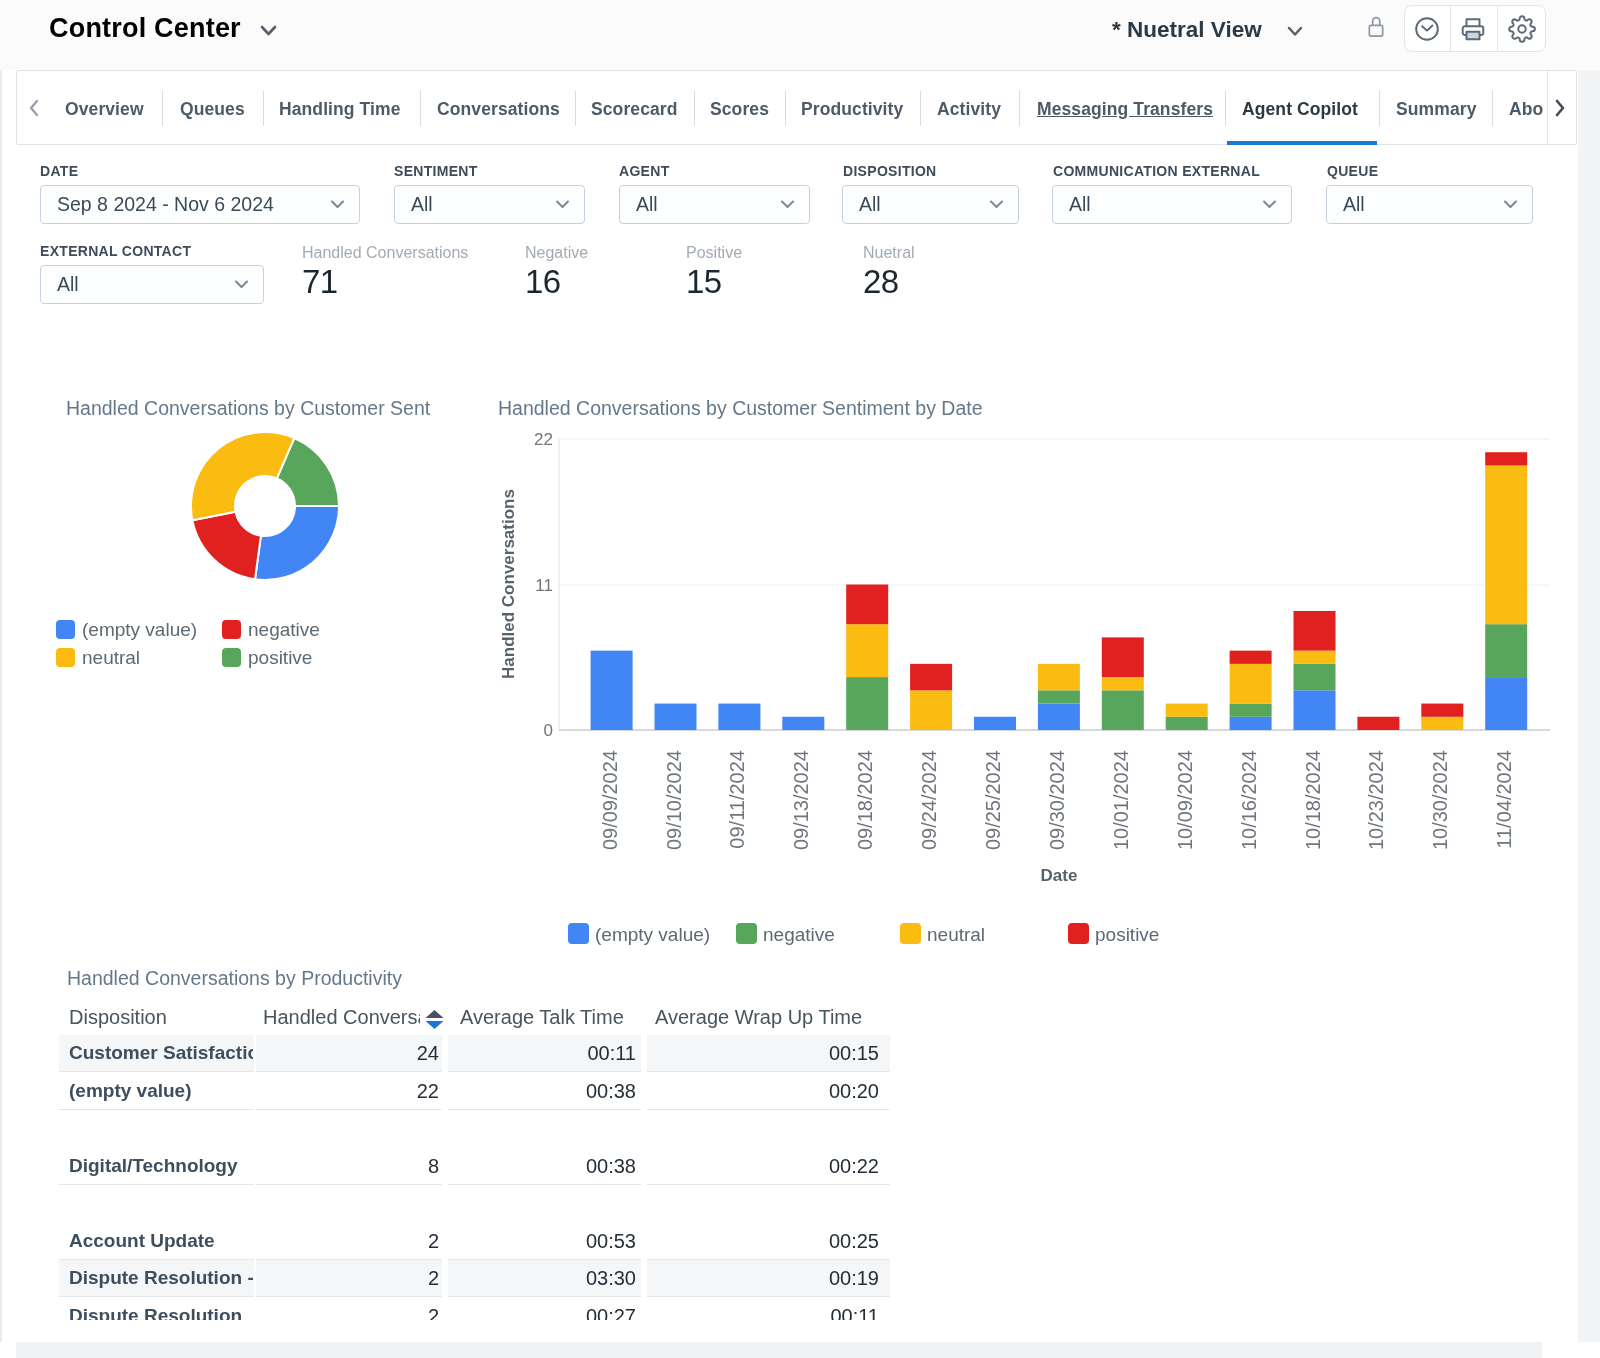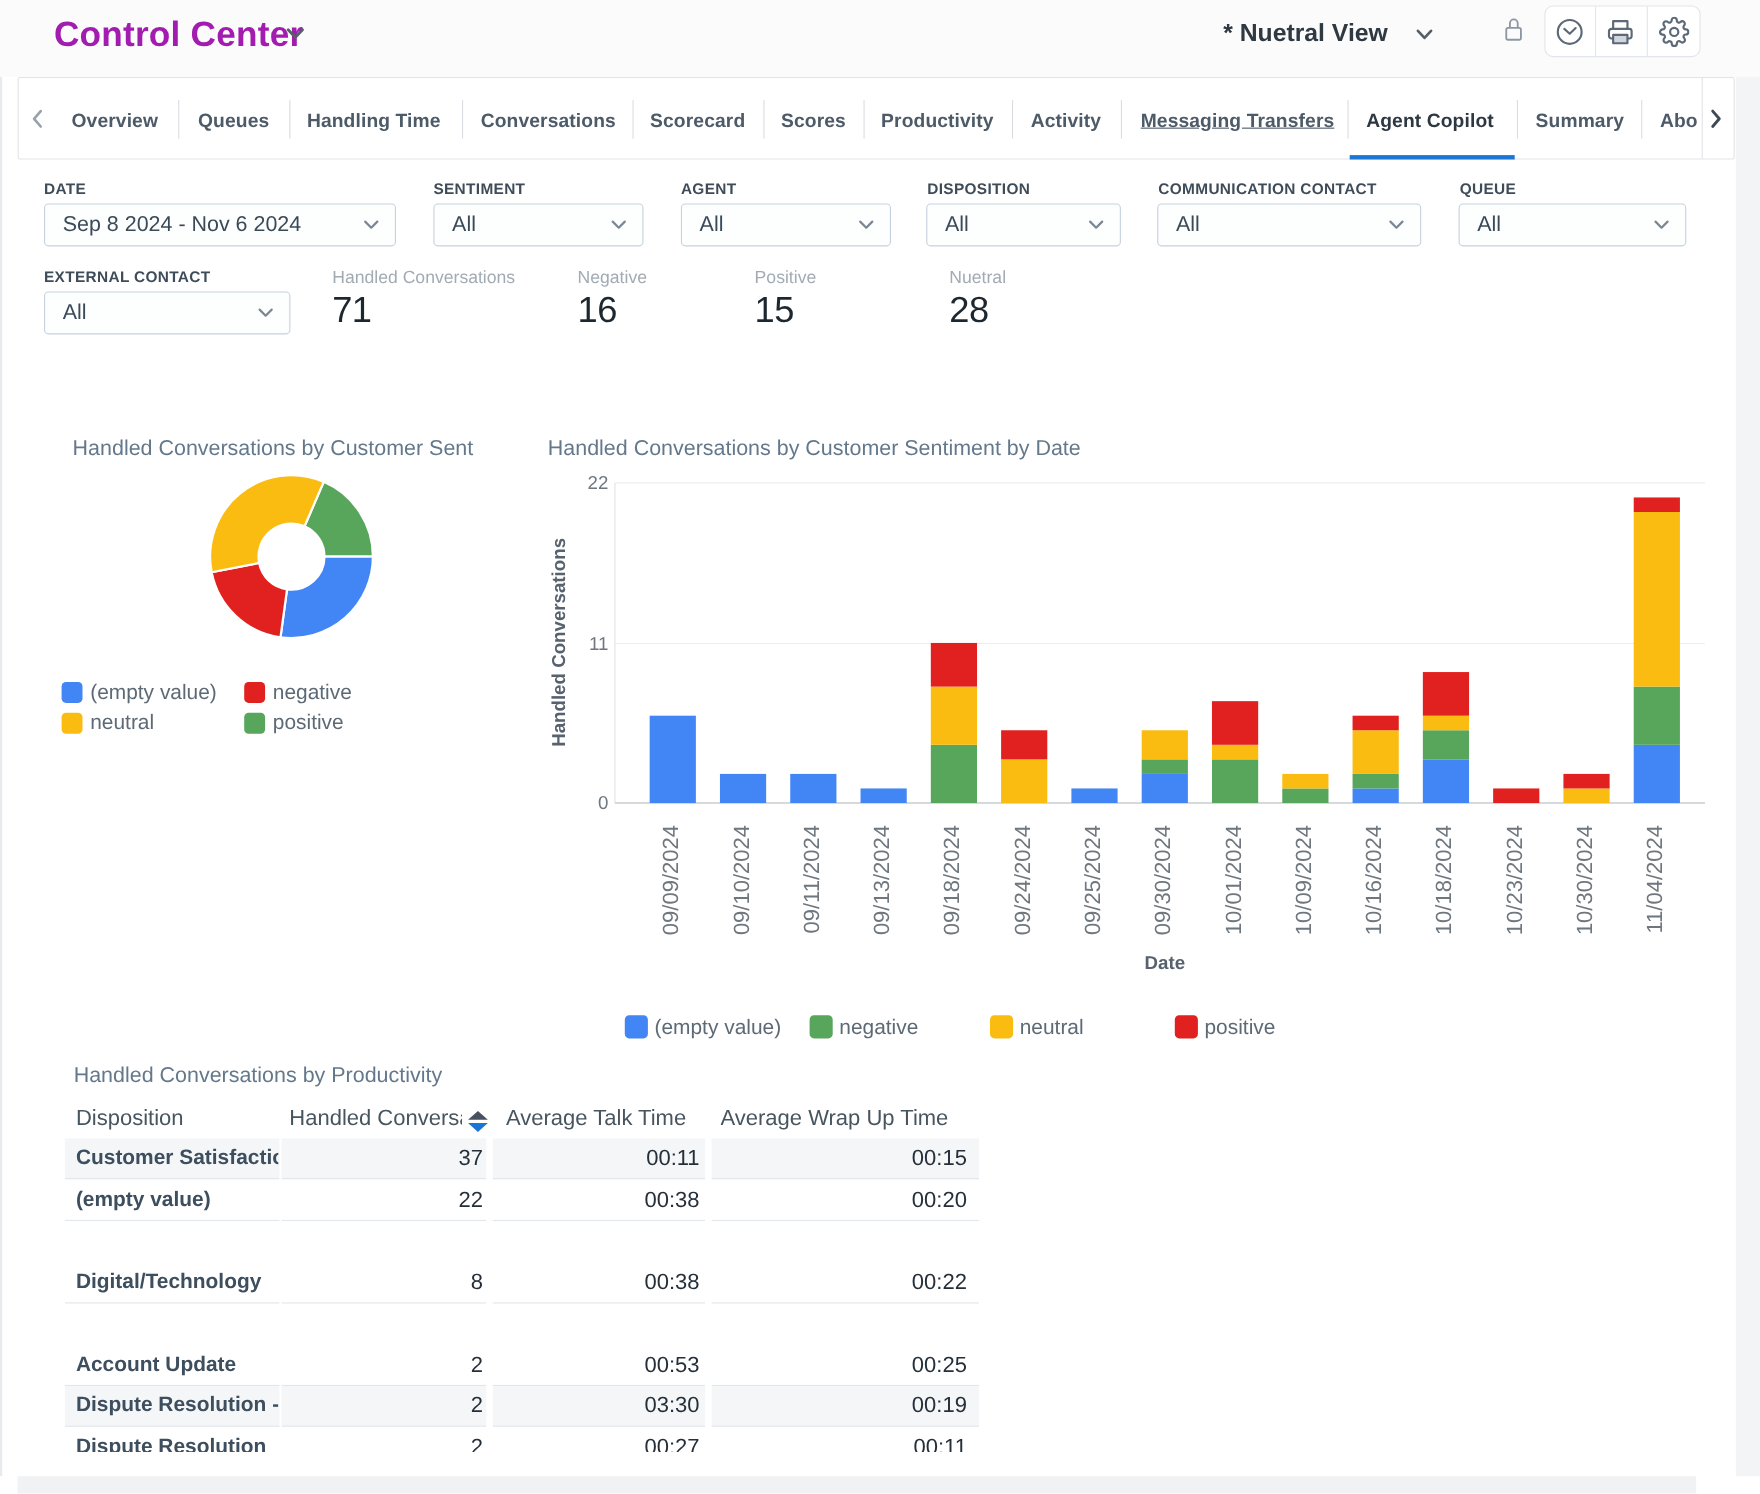--- a/index.html
+++ b/index.html
@@ -1,20 +1,20 @@
 <!DOCTYPE html>
 <html><head>
 <meta charset="utf-8">
 <style>
 * { margin:0; padding:0; box-sizing:border-box; }
 html,body { width:1600px; height:1358px; overflow:hidden; }
 body { font-family:"Liberation Sans", sans-serif; background:#ffffff; position:relative; }
 .abs { position:absolute; }
 #hdr { left:0; top:0; width:1600px; height:70px; background:#fbfbfc; }
-#title { left:49px; top:13px; font-size:32px; font-weight:700; color:#a21caf; letter-spacing:0.2px; }
+#title { left:49px; top:13px; font-size:27px; font-weight:700; color:#000000; letter-spacing:0.2px; }
 #unsaved { left:1112px; top:17px; font-size:22.5px; font-weight:700; color:#2f3941; }
 #tabcard { left:16px; top:70px; width:1561px; height:75px; background:#fff; border:1px solid #e1e3e6; border-radius:2px; }
 .tab { position:absolute; top:28px; font-size:17.5px; font-weight:700; color:#4d5a67; letter-spacing:0.1px; white-space:nowrap; }
 .tabsep { position:absolute; top:20px; width:1px; height:35px; background:#d9dde1; }
 #active-underline { position:absolute; left:1210px; top:70px; width:150px; height:4px; background:#1b77d3; }
 .flabel { position:absolute; font-size:14px; font-weight:700; color:#3e4c59; letter-spacing:0.3px; }
 .sel { position:absolute; height:39px; background:#fdfefe; border:1px solid #c6d1dd; border-radius:4px; font-size:19.5px; color:#3b4a58; line-height:37px; padding-left:16px; }
 .sel svg { position:absolute; right:14px; top:13px; }
 .kpilabel { position:absolute; font-size:16px; color:#a2abb4; }
 .kpinum { position:absolute; font-size:33px; color:#1d2730; letter-spacing:-0.5px; }
@@ -93,21 +93,21 @@
 <div id="active-underline"></div>
 <div style="position:absolute;left:1530px;top:0;width:1px;height:73px;background:#e1e3e6;"></div>
 <svg style="position:absolute;left:1536px;top:27px" width="14" height="20" viewBox="0 0 14 20">
       <polyline points="4,3 10,10 4,17" fill="none" stroke="#3f4a55" stroke-width="2.6" stroke-linecap="round" stroke-linejoin="round"></polyline>
     </svg>
 </div>
 <div class="flabel" style="left:40px; top:163px;">DATE</div>
 <div class="flabel" style="left:394px; top:163px;">SENTIMENT</div>
 <div class="flabel" style="left:619px; top:163px;">AGENT</div>
 <div class="flabel" style="left:843px; top:163px;">DISPOSITION</div>
-<div class="flabel" style="left:1053px; top:163px;">COMMUNICATION CONTACT</div>
+<div class="flabel" style="left:1053px; top:163px;">COMMUNICATION EXTERNAL</div>
 <div class="flabel" style="left:1327px; top:163px;">QUEUE</div>
 <div class="sel" style="left:40px; top:185px; width:320px;">Sep 8 2024 - Nov 6 2024<svg width="15" height="11" viewBox="0 0 15 11">
       <polyline points="2,2.5 7.5,8 13,2.5" fill="none" stroke="#7b8794" stroke-width="2" stroke-linecap="round" stroke-linejoin="round"></polyline>
     </svg></div>
 <div class="sel" style="left:394px; top:185px; width:191px;">All<svg width="15" height="11" viewBox="0 0 15 11">
       <polyline points="2,2.5 7.5,8 13,2.5" fill="none" stroke="#7b8794" stroke-width="2" stroke-linecap="round" stroke-linejoin="round"></polyline>
     </svg></div>
 <div class="sel" style="left:619px; top:185px; width:191px;">All<svg width="15" height="11" viewBox="0 0 15 11">
       <polyline points="2,2.5 7.5,8 13,2.5" fill="none" stroke="#7b8794" stroke-width="2" stroke-linecap="round" stroke-linejoin="round"></polyline>
     </svg></div>
@@ -221,21 +221,21 @@
 <div class="thead" style="left:69px; top:6px;">Disposition</div>
 <div class="thead" style="left:263px; top:6px; width:157px;">Handled Conversat</div>
 <div class="thead" style="left:460px; top:6px;">Average Talk Time</div>
 <div class="thead" style="left:655px; top:6px;">Average Wrap Up Time</div>
 <div class="trow" style="left:0; top:35.0px; width:950px;">
 <div class="cell cgray" style="left:59px; width:195px;"></div>
 <div class="cell cgray" style="left:256px; width:186px;"></div>
 <div class="cell cgray" style="left:448px; width:193px;"></div>
 <div class="cell cgray" style="left:647px; width:243px;"></div>
 <div class="c1text" style="left:69px; width:184px;">Customer Satisfaction</div>
-<div class="cnum" style="left:256px; width:183px;">37</div>
+<div class="cnum" style="left:256px; width:183px;">24</div>
 <div class="cnum" style="left:448px; width:188px;">00:11</div>
 <div class="cnum" style="left:647px; width:232px;">00:15</div>
 </div>
 <div class="trow" style="left:0; top:72.5px; width:950px;">
 <div class="cell cwhite" style="left:59px; width:195px;"></div>
 <div class="cell cwhite" style="left:256px; width:186px;"></div>
 <div class="cell cwhite" style="left:448px; width:193px;"></div>
 <div class="cell cwhite" style="left:647px; width:243px;"></div>
 <div class="c1text" style="left:69px; width:184px;">(empty value)</div>
 <div class="cnum" style="left:256px; width:183px;">22</div>

